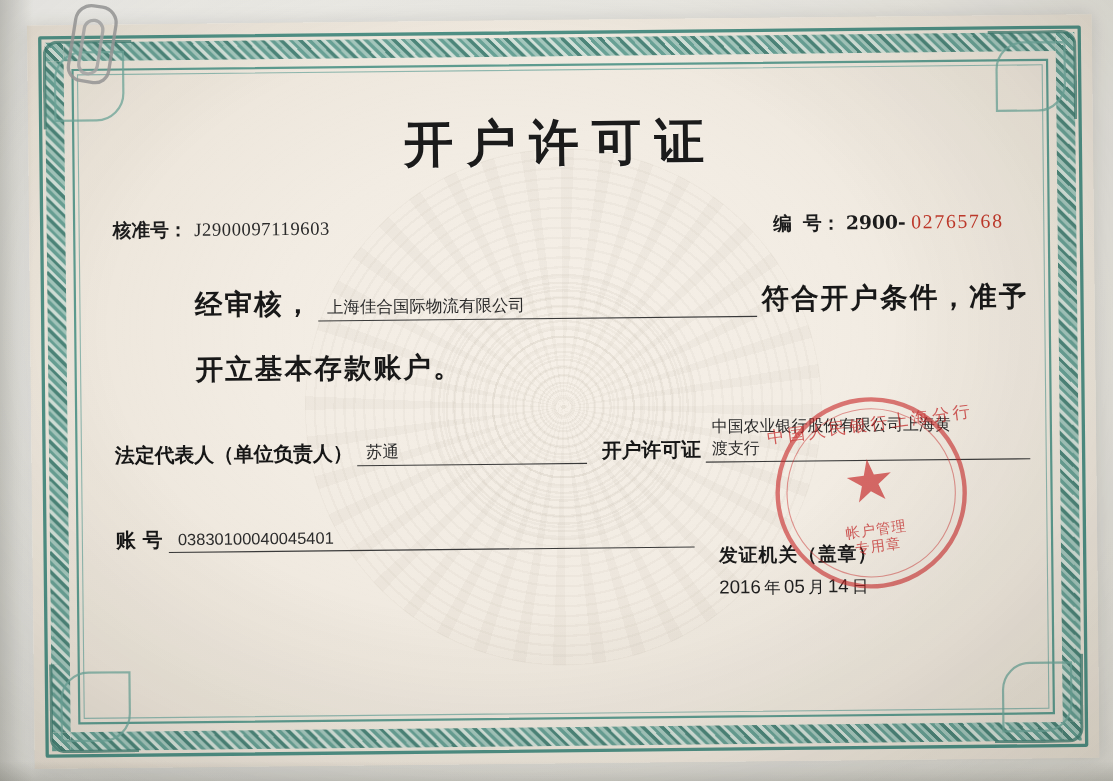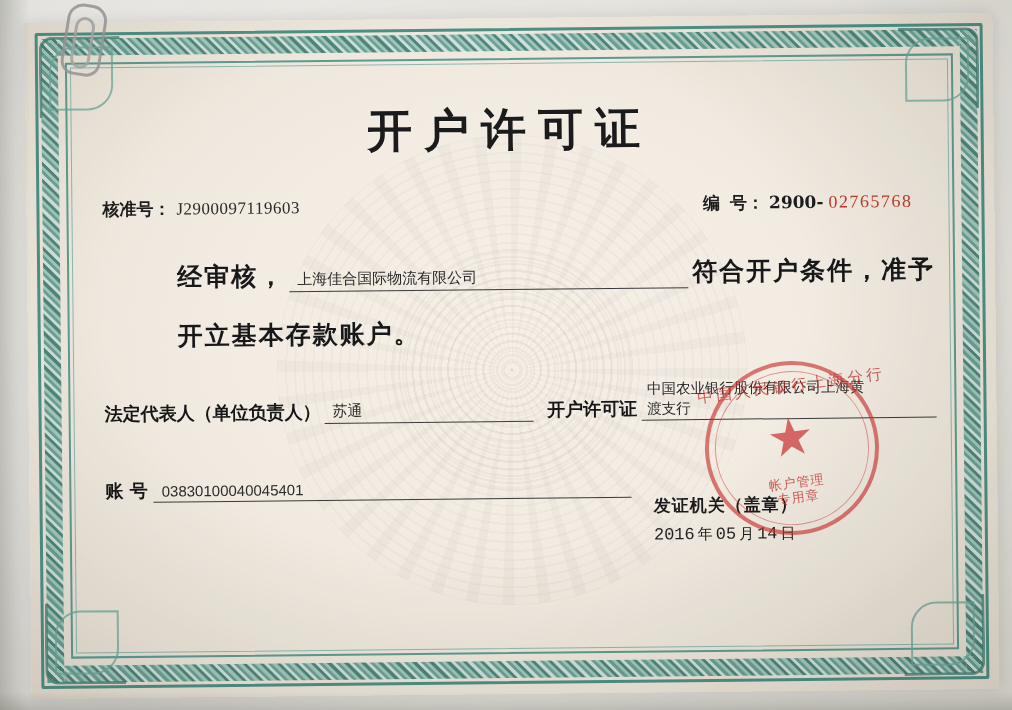--- a/index.html
+++ b/index.html
@@ -308,21 +308,21 @@
   .issuer-date {
     margin-top: 8px;
     font-family: "DejaVu Serif", serif;
     font-size: 16px;
     color: #1a1a1a;
     display: flex;
     align-items: baseline;
     gap: 3px;
   }
   .date-num {
-    font-family: Liberation Mono, monospace;
+    font-family: Liberation Sans, sans-serif;
     font-size: 17px;
     color: #1f1f1f;
   }
   .date-unit { font-size: 15px; }
 
   
   .seal {
     position: absolute;
     right: 58px;
     bottom: 96px;

